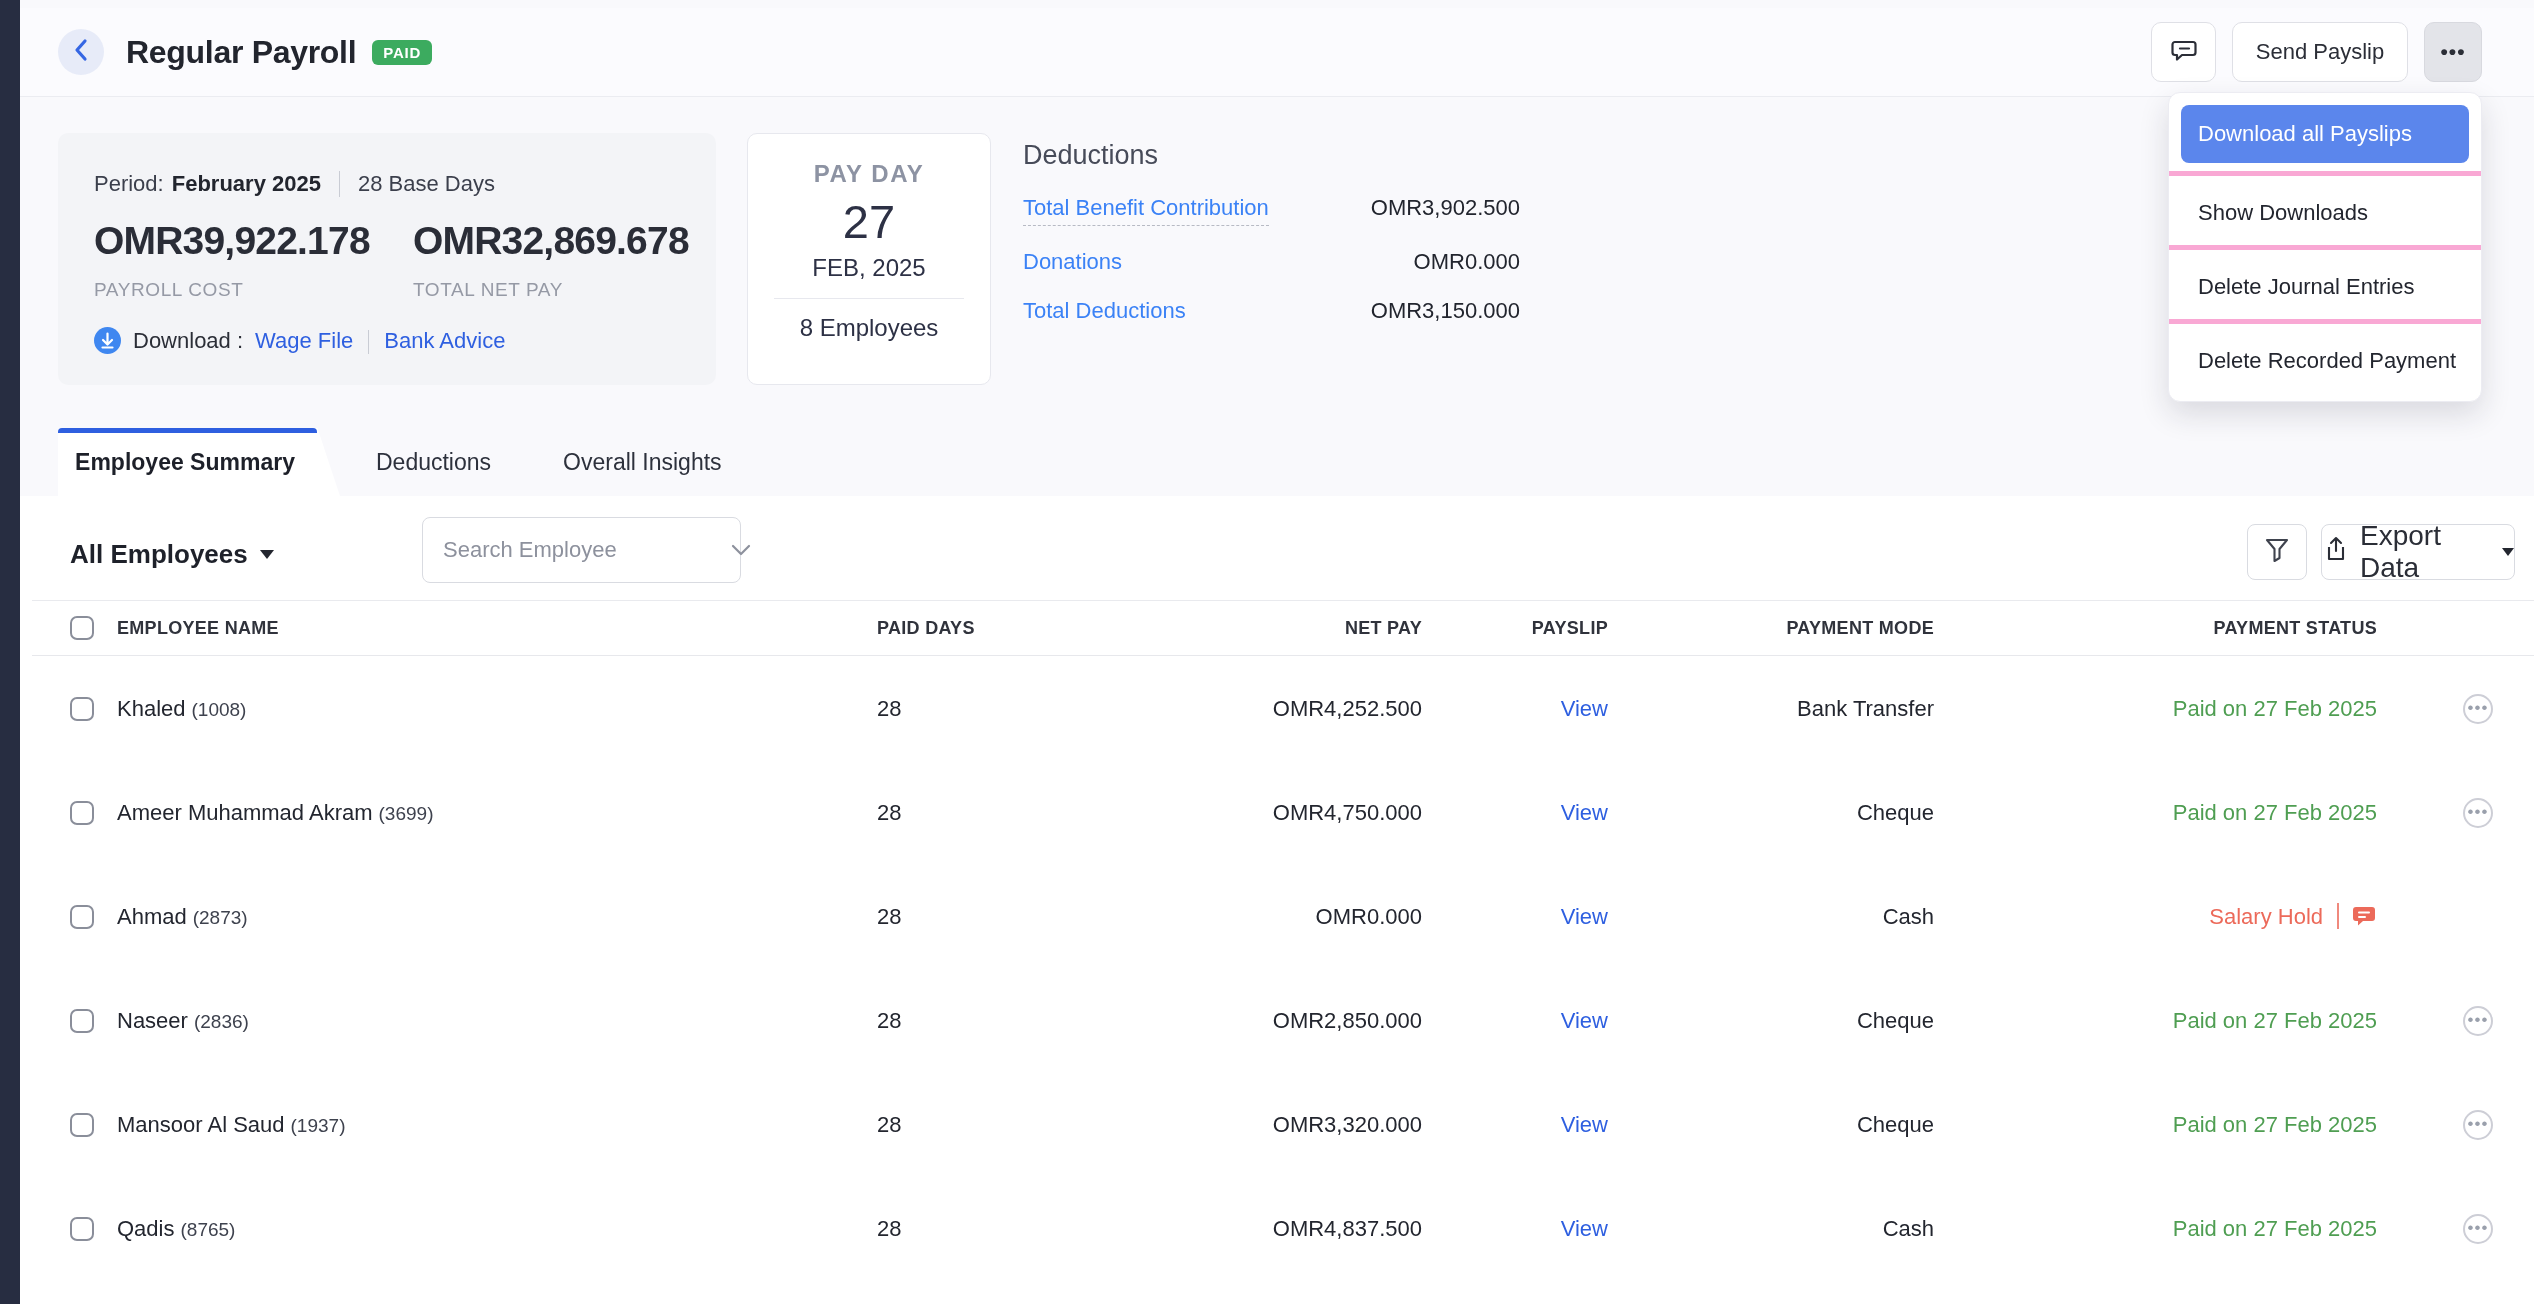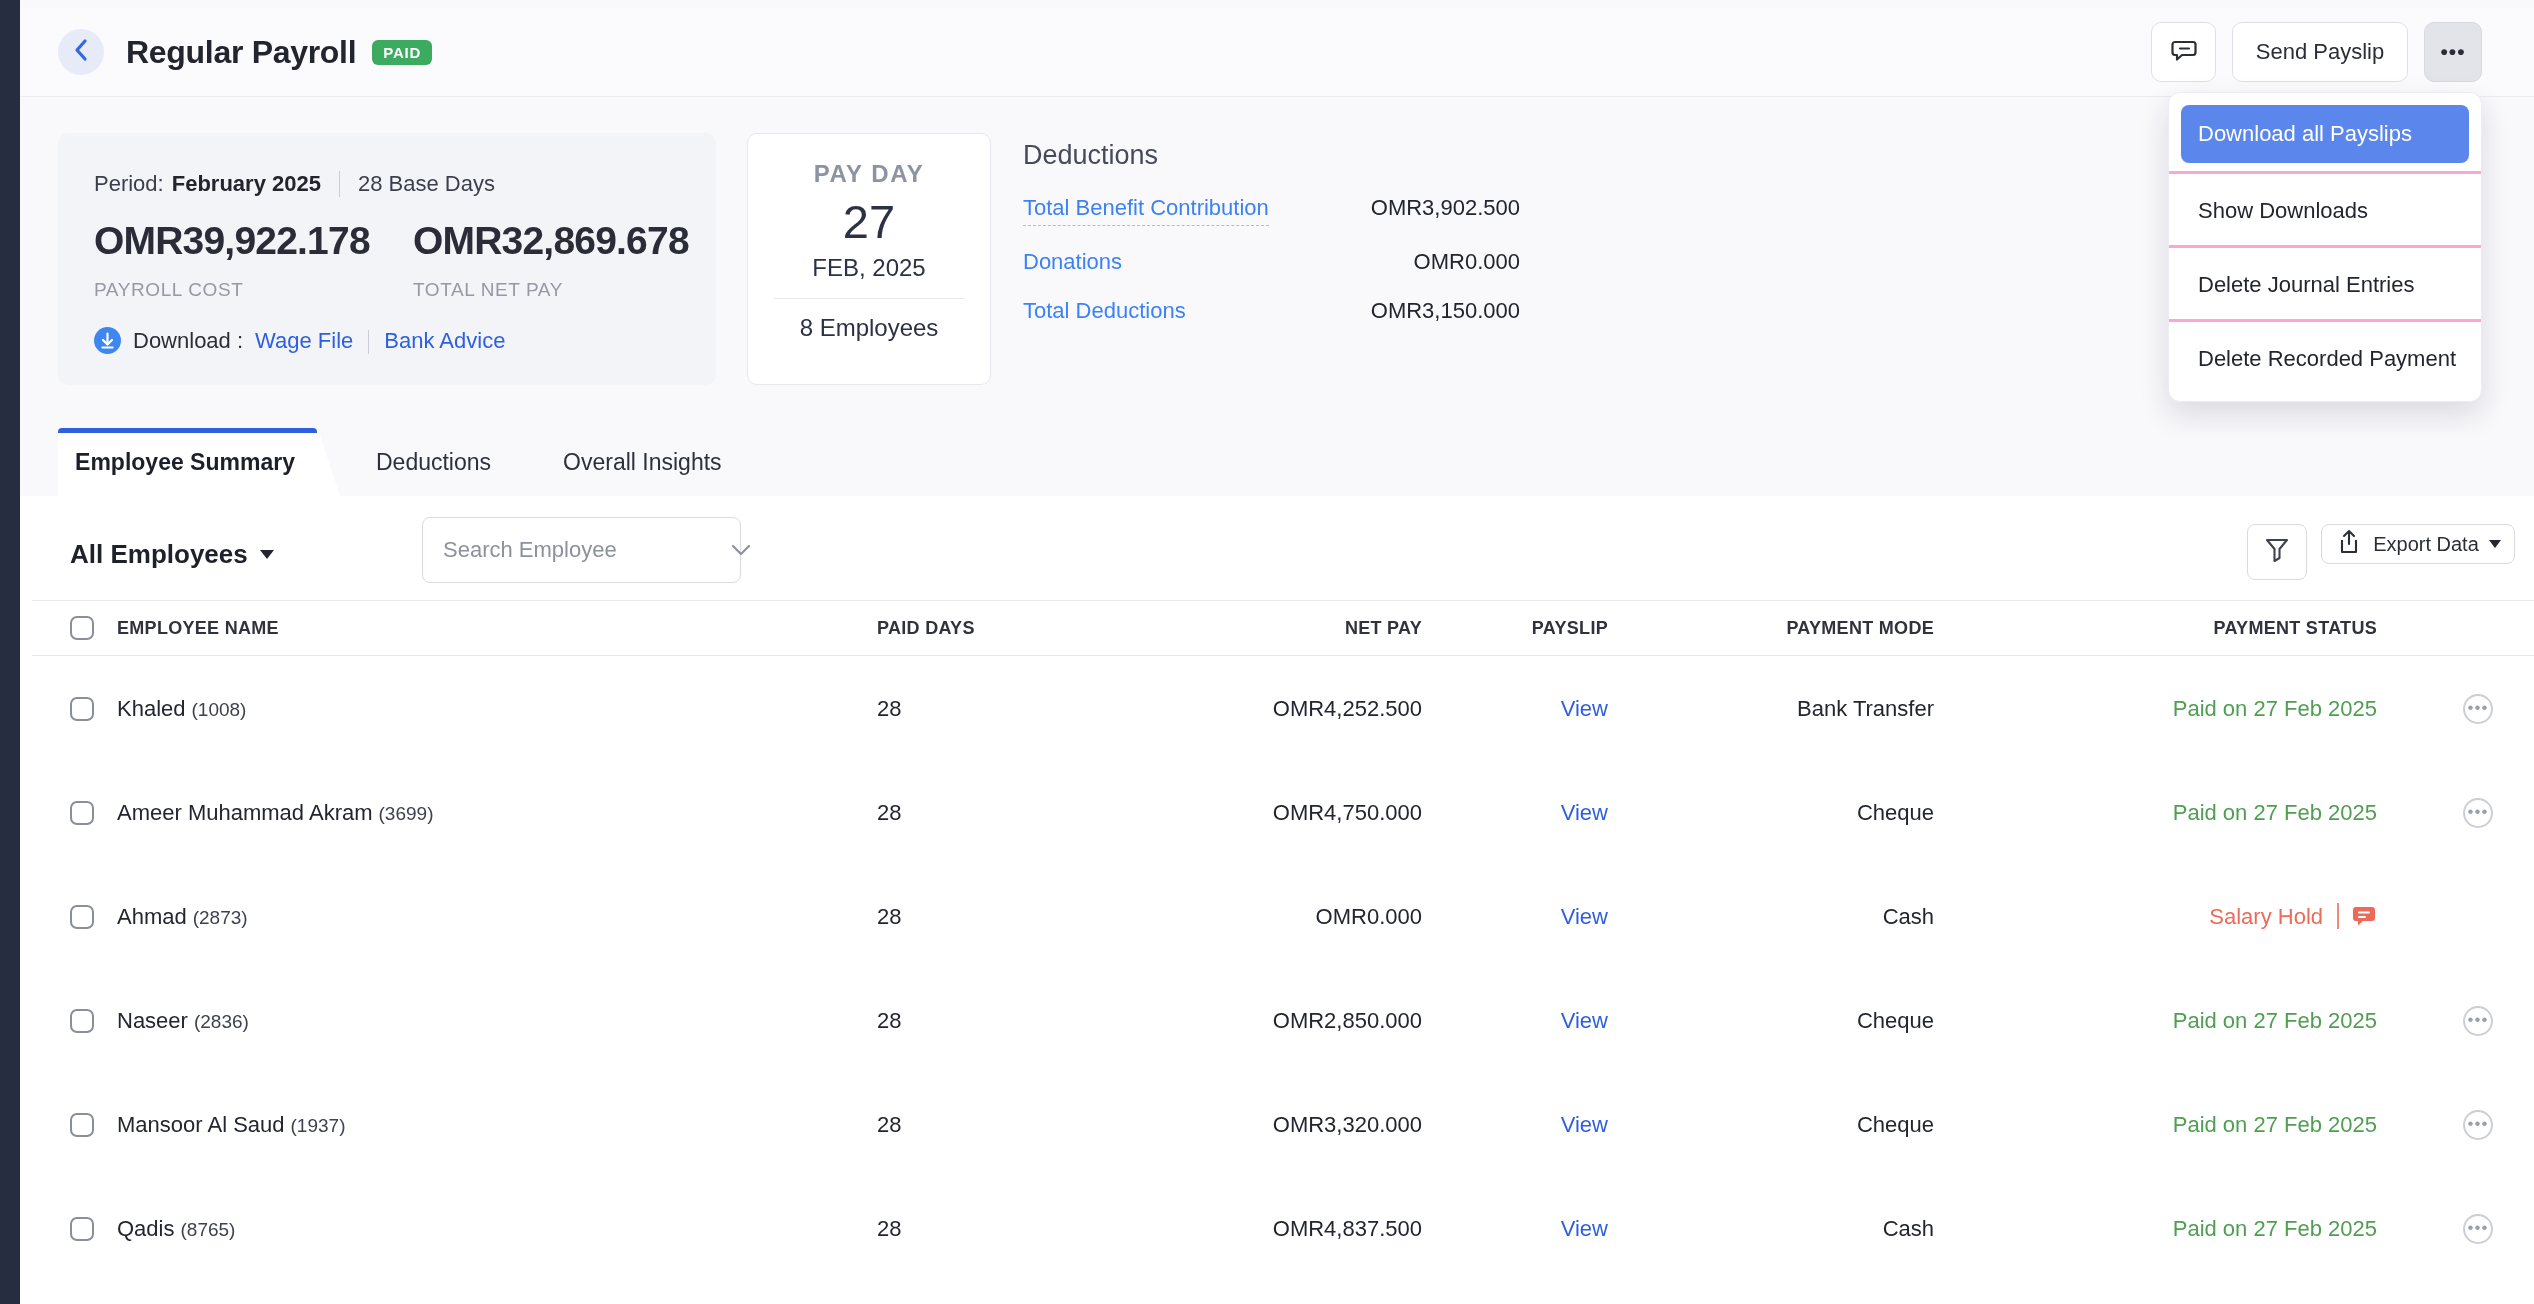--- a/index.html
+++ b/index.html
@@ -41,21 +41,21 @@
   
   .menu {
     position:absolute; left:2168px; top:92px; width:314px; z-index:50;
     background:#fff; border:1px solid #ececf2; border-radius:12px;
     box-shadow:0 12px 30px rgba(25,30,50,0.14); padding:6px 0 8px;
   }
   .menu-item {
     font-size:22px; color:#23262f; height:74px; line-height:74px;
     padding:0 29px; cursor:pointer; white-space:nowrap;
   }
-  .menu-item + .menu-item { border-top:3px solid #f9a8d4; }
+  .menu-item + .menu-item { border-top:5px solid #f9a8d4; }
   .menu-item.highlighted {
     margin:6px 12px 8px; padding:0 17px; height:58px; line-height:58px;
     background:#5b86ec; color:#fff; border-radius:8px; border-top:none;
   }
 
   
   .summary-card {
     position:absolute; left:58px; top:133px; width:658px; height:252px;
     background:#f3f4f7; border-radius:10px; padding:38px 0 0 36px;
   }
@@ -134,24 +134,24 @@
   }
   .search-box input::placeholder { color:#8d919d; }
   .search-chevron { margin-right:18px; display:flex; }
 
   .filter-btn {
     position:absolute; left:2215px; top:28px; width:60px; height:56px;
     border:1px solid #d9dbe1; border-radius:8px; background:#fff;
     display:flex; align-items:center; justify-content:center; cursor:pointer;
   }
   .export-btn {
-    position:absolute; left:2289px; top:28px; width:194px; height:40px;
+    position:absolute; left:2289px; top:28px; width:194px; height:56px;
     border:1px solid #d9dbe1; border-radius:8px; background:#fff;
     display:flex; align-items:center; justify-content:center; cursor:pointer;
-    font-size:20px; color:#2b2e37;
+    font-size:28px; color:#2b2e37;
   }
   .export-btn .caret-down { margin-left:10px; border-top-width:8px; border-left-width:6px; border-right-width:6px; }
   .export-btn svg { margin-right:10px; }
 
   .toolbar-divider { position:absolute; left:0; top:104px; width:2514px; height:1px; background:#e9eaee; }
 
   
   .thead { position:absolute; left:0; top:105px; width:2514px; height:55px; border-bottom:1px solid #e7e8ec; }
   .thead .col { position:absolute; top:0; line-height:55px; font-size:18px; font-weight:700; color:#30333c; letter-spacing:0.3px; }
   .tbody { position:absolute; left:0; top:161px; width:2514px; }

